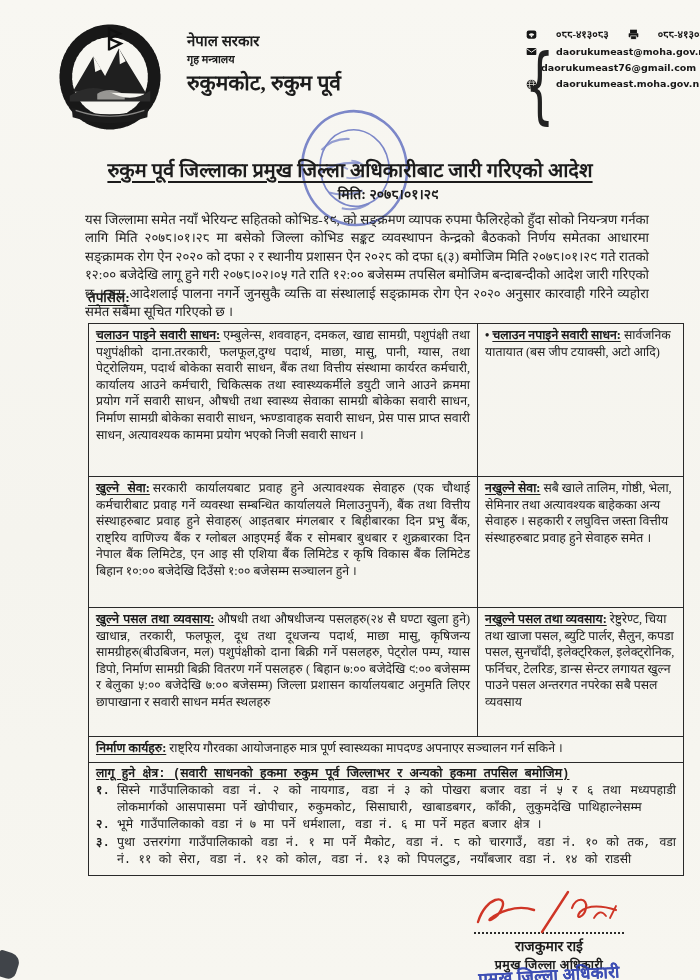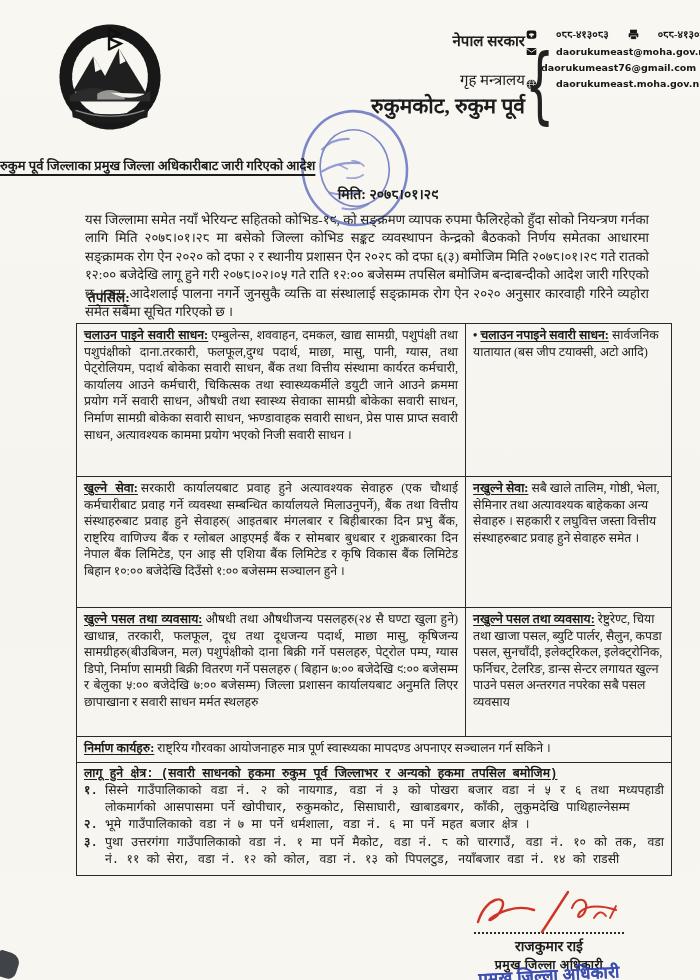--- a/index.html
+++ b/index.html
@@ -10,59 +10,59 @@
     color:#1c1c1c;
     -webkit-font-smoothing:antialiased;
   }
   .page{
     position:relative;width:700px;height:980px;overflow:hidden;
     background:#f7f6f1;
     background-image:linear-gradient(180deg,#f8f7f2 0%,#f5f4ee 55%,#f7f6f0 100%);
   }
   
   .emblem{position:absolute;left:56px;top:20px;width:108px;height:114px;}
-  .head-center{position:absolute;left:175px;top:32px;width:350px;text-align:right;line-height:1.25;}
+  .head-center{position:absolute;left:187px;top:32px;width:350px;text-align:left;line-height:1.25;}
   .head-center .gov1{font-size:15px;font-weight:600;}
-  .head-center .gov2{font-size:15px;font-weight:400;margin-top:20px;}
+  .head-center .gov2{font-size:11px;font-weight:700;margin-top:2px;}
   .head-center .office{font-size:25px;font-weight:700;margin-top:4px;letter-spacing:1px;}
   .head-center .loc{font-size:21px;font-weight:600;margin-top:3px;}
   .contact{
     position:absolute;right:6px;top:26px;width:168px;
     font-family:"DejaVu Sans","Liberation Sans",sans-serif;
     font-size:9.5px;font-weight:700;color:#161616;line-height:1.7;
   }
   .contact .brace{
     position:absolute;left:-13px;top:-12px;font-size:84px;font-weight:400;
     transform:scaleX(.55);color:#222;font-family:"DejaVu Sans",sans-serif;
   }
   .contact .row{display:flex;align-items:center;gap:19px;white-space:nowrap;}
   .contact .row.indent{padding-left:15px;}
   .cicon{width:11px;height:11px;flex:0 0 11px;}
   .devnum{font-family:"Liberation Serif",serif;font-size:10.5px;}
   
   .order-title{
-    position:absolute;left:0;top:156px;width:100%;
-    font-size:13px;font-weight:700;
+    position:absolute;left:0;top:156px;width:100%;text-align:center;
+    font-size:20px;font-weight:700;
     text-decoration:underline;text-underline-offset:4px;text-decoration-thickness:1.5px;
   }
   .date-line{position:absolute;left:0;top:184px;width:100%;text-align:center;font-size:14px;font-weight:600;padding-left:38px;}
   
   .stamp-top{position:absolute;left:296px;top:104px;width:118px;height:132px;transform:rotate(-10deg);opacity:.6;pointer-events:none;}
   
   .body-par{
     position:absolute;left:85px;top:211px;width:564px;
     font-size:13.2px;line-height:18.4px;text-align:justify;font-weight:400;
   }
   .tapasil{
     position:absolute;left:88px;top:288px;font-size:13.5px;font-weight:700;
     text-decoration:underline;text-underline-offset:3px;
   }
   
   .dtable{
-    position:absolute;left:76px;top:323px;width:594px;
+    position:absolute;left:88px;top:323px;width:594px;
     border:1.6px solid #2a2a2a;font-size:12.3px;line-height:16.6px;text-align:justify;
   }
   .trow{display:flex;border-bottom:1.4px solid #2a2a2a;}
   .trow:last-child{border-bottom:none;font-family:Liberation Mono, monospace;}
   .cell{padding:3px 7px 5px 7px;}
   .cell.left{width:65.5%;border-right:1.4px solid #2a2a2a;box-sizing:border-box;}
   .cell.right{width:34.5%;box-sizing:border-box;text-align:left;}
   .cell.full{width:100%;box-sizing:border-box;}
   .lbl{font-weight:700;text-decoration:underline;text-underline-offset:2px;margin-right:3px;}
   .bullet{font-weight:700;margin-right:3px;}

